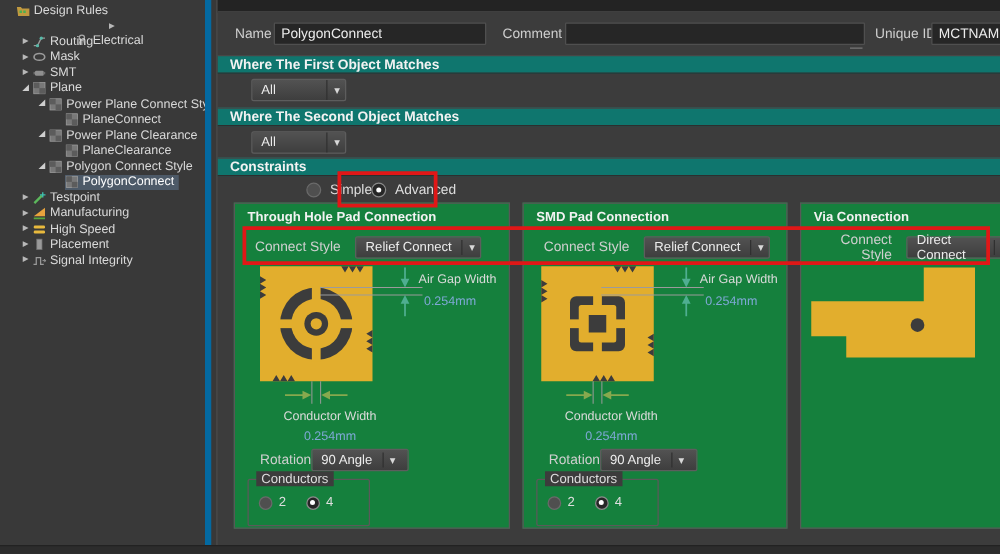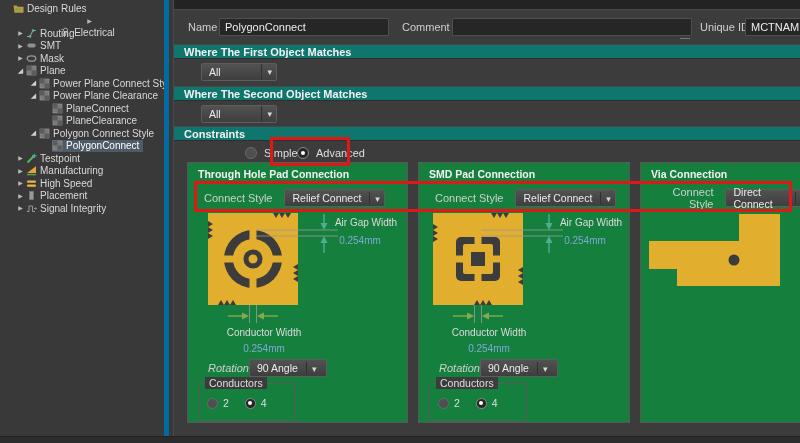--- a/index.html
+++ b/index.html
@@ -44,21 +44,21 @@
   .panel-title{position:absolute;left:10px;top:5px;font-weight:bold;font-size:10.5px;color:#f2f2f2;}
   .connect-row{position:absolute;left:16px;top:26px;height:18px;display:flex;align-items:center;}
   .connect-row .lbl{margin-right:12px;}
   .ccombo{position:relative;height:18px;box-sizing:border-box;display:flex;align-items:center;
           background:linear-gradient(#525252,#3e3e3e);border:1px solid #5d5d5d;border-radius:2px;
           color:#ececec;font-size:10.5px;padding:0 4px 0 7px;}
   .ccombo .combo-arrow{margin-left:8px;padding-left:5px;border-left:1px solid #303030;color:#d8d8d8;}
   .ccombo .combo-arrow::after{content:"▾";font-size:9px;}
   .gsvg{position:absolute;left:0;top:46px;}
   .rot-row{position:absolute;left:16px;top:196px;height:18px;display:flex;align-items:center;}
-  .rot-row .lbl{width:45px;font-style:italic;}
+  .rot-row .lbl{width:45px;}
   .group{position:absolute;left:10px;top:220px;width:96px;height:36px;border:1px solid #5a5a5a;border-radius:2px;}
   .group-lbl{position:absolute;left:6px;top:-7px;background:#3c3c3c;padding:0 4px;font-size:10.5px;color:#dedede;}
   .group-opts{position:absolute;left:8px;top:12px;display:flex;align-items:center;gap:16px;}
   .sradio{display:inline-block;width:11px;height:11px;border-radius:50%;background:#4f4f4f;
           border:1px solid #6a6a6a;box-sizing:border-box;position:relative;vertical-align:middle;}
   .sradio.sel{background:#262626;border-color:#8a8a8a;}
   .sradio.sel::after{content:"";position:absolute;left:2.5px;top:2.5px;width:4px;height:4px;border-radius:50%;background:#fff;}
   .sradio-lbl{font-size:10.5px;color:#dedede;margin-left:5px;vertical-align:middle;}
   
   .fy{fill:var(--yellow);}
@@ -116,40 +116,40 @@
             </svg>
           </span>
           <span class="tree-label">Routing</span>
         </span>
       </div>
       <div class="tree-row" style="padding-left: 15px;">
         <span class="tree-arrow">▶</span>
         <span class="tree-hl">
           <span class="tree-icon">
             <svg viewBox="0 0 11 11">
+              <ellipse cx="5.5" cy="5.5" rx="4.3" ry="2.7" fill="none" stroke="#9a9a9a" stroke-width="1.3"></ellipse>
+            </svg>
+          </span>
+          <span class="tree-label">Mask</span>
+        </span>
+      </div>
+      <div class="tree-row" style="padding-left: 15px;">
+        <span class="tree-arrow">▶</span>
+        <span class="tree-hl">
+          <span class="tree-icon">
+            <svg viewBox="0 0 11 11">
               <rect x="2" y="3.5" width="7" height="4" rx="1" fill="#8f8f8f"></rect>
               <rect x="0.8" y="4.5" width="1.2" height="2" fill="#6f6f6f"></rect>
               <rect x="9" y="4.5" width="1.2" height="2" fill="#6f6f6f"></rect>
             </svg>
           </span>
           <span class="tree-label">SMT</span>
         </span>
       </div>
       <div class="tree-row" style="padding-left: 15px;">
-        <span class="tree-arrow">▶</span>
-        <span class="tree-hl">
-          <span class="tree-icon">
-            <svg viewBox="0 0 11 11">
-              <ellipse cx="5.5" cy="5.5" rx="4.3" ry="2.7" fill="none" stroke="#9a9a9a" stroke-width="1.3"></ellipse>
-            </svg>
-          </span>
-          <span class="tree-label">Mask</span>
-        </span>
-      </div>
-      <div class="tree-row" style="padding-left: 15px;">
         <span class="tree-arrow exp">◢</span>
         <span class="tree-hl">
           <span class="tree-icon">
             <svg viewBox="0 0 11 11">
               <rect x="1" y="1" width="9" height="9" fill="#787878" stroke="#9e9e9e" stroke-width="0.6"></rect>
               <rect x="1" y="1" width="4.5" height="4.5" fill="#5c5c5c"></rect>
               <rect x="5.5" y="5.5" width="4.5" height="4.5" fill="#5c5c5c"></rect>
             </svg>
           </span>
           <span class="tree-label">Plane</span>
@@ -161,44 +161,44 @@
           <span class="tree-icon">
             <svg viewBox="0 0 11 11">
               <rect x="1" y="1" width="9" height="9" fill="#787878" stroke="#9e9e9e" stroke-width="0.6"></rect>
               <rect x="1" y="1" width="4.5" height="4.5" fill="#5c5c5c"></rect>
               <rect x="5.5" y="5.5" width="4.5" height="4.5" fill="#5c5c5c"></rect>
             </svg>
           </span>
           <span class="tree-label">Power Plane Connect Style</span>
         </span>
       </div>
+      <div class="tree-row" style="padding-left: 41px;">
+        <span class="tree-arrow"></span>
+        <span class="tree-hl">
+          <span class="tree-icon">
+            <svg viewBox="0 0 11 11">
+              <rect x="1" y="1" width="9" height="9" fill="#787878" stroke="#9e9e9e" stroke-width="0.6"></rect>
+              <rect x="1" y="1" width="4.5" height="4.5" fill="#5c5c5c"></rect>
+              <rect x="5.5" y="5.5" width="4.5" height="4.5" fill="#5c5c5c"></rect>
+            </svg>
+          </span>
+          <span class="tree-label">PlaneConnect</span>
+        </span>
+      </div>
       <div class="tree-row" style="padding-left: 28px;">
         <span class="tree-arrow exp">◢</span>
         <span class="tree-hl">
           <span class="tree-icon">
             <svg viewBox="0 0 11 11">
               <rect x="1" y="1" width="9" height="9" fill="#787878" stroke="#9e9e9e" stroke-width="0.6"></rect>
               <rect x="1" y="1" width="4.5" height="4.5" fill="#5c5c5c"></rect>
               <rect x="5.5" y="5.5" width="4.5" height="4.5" fill="#5c5c5c"></rect>
             </svg>
           </span>
           <span class="tree-label">Power Plane Clearance</span>
-        </span>
-      </div>
-      <div class="tree-row" style="padding-left: 41px;">
-        <span class="tree-arrow"></span>
-        <span class="tree-hl">
-          <span class="tree-icon">
-            <svg viewBox="0 0 11 11">
-              <rect x="1" y="1" width="9" height="9" fill="#787878" stroke="#9e9e9e" stroke-width="0.6"></rect>
-              <rect x="1" y="1" width="4.5" height="4.5" fill="#5c5c5c"></rect>
-              <rect x="5.5" y="5.5" width="4.5" height="4.5" fill="#5c5c5c"></rect>
-            </svg>
-          </span>
-          <span class="tree-label">PlaneConnect</span>
         </span>
       </div>
       <div class="tree-row" style="padding-left: 41px;">
         <span class="tree-arrow"></span>
         <span class="tree-hl">
           <span class="tree-icon">
             <svg viewBox="0 0 11 11">
               <rect x="1" y="1" width="9" height="9" fill="#787878" stroke="#9e9e9e" stroke-width="0.6"></rect>
               <rect x="1" y="1" width="4.5" height="4.5" fill="#5c5c5c"></rect>
               <rect x="5.5" y="5.5" width="4.5" height="4.5" fill="#5c5c5c"></rect>

